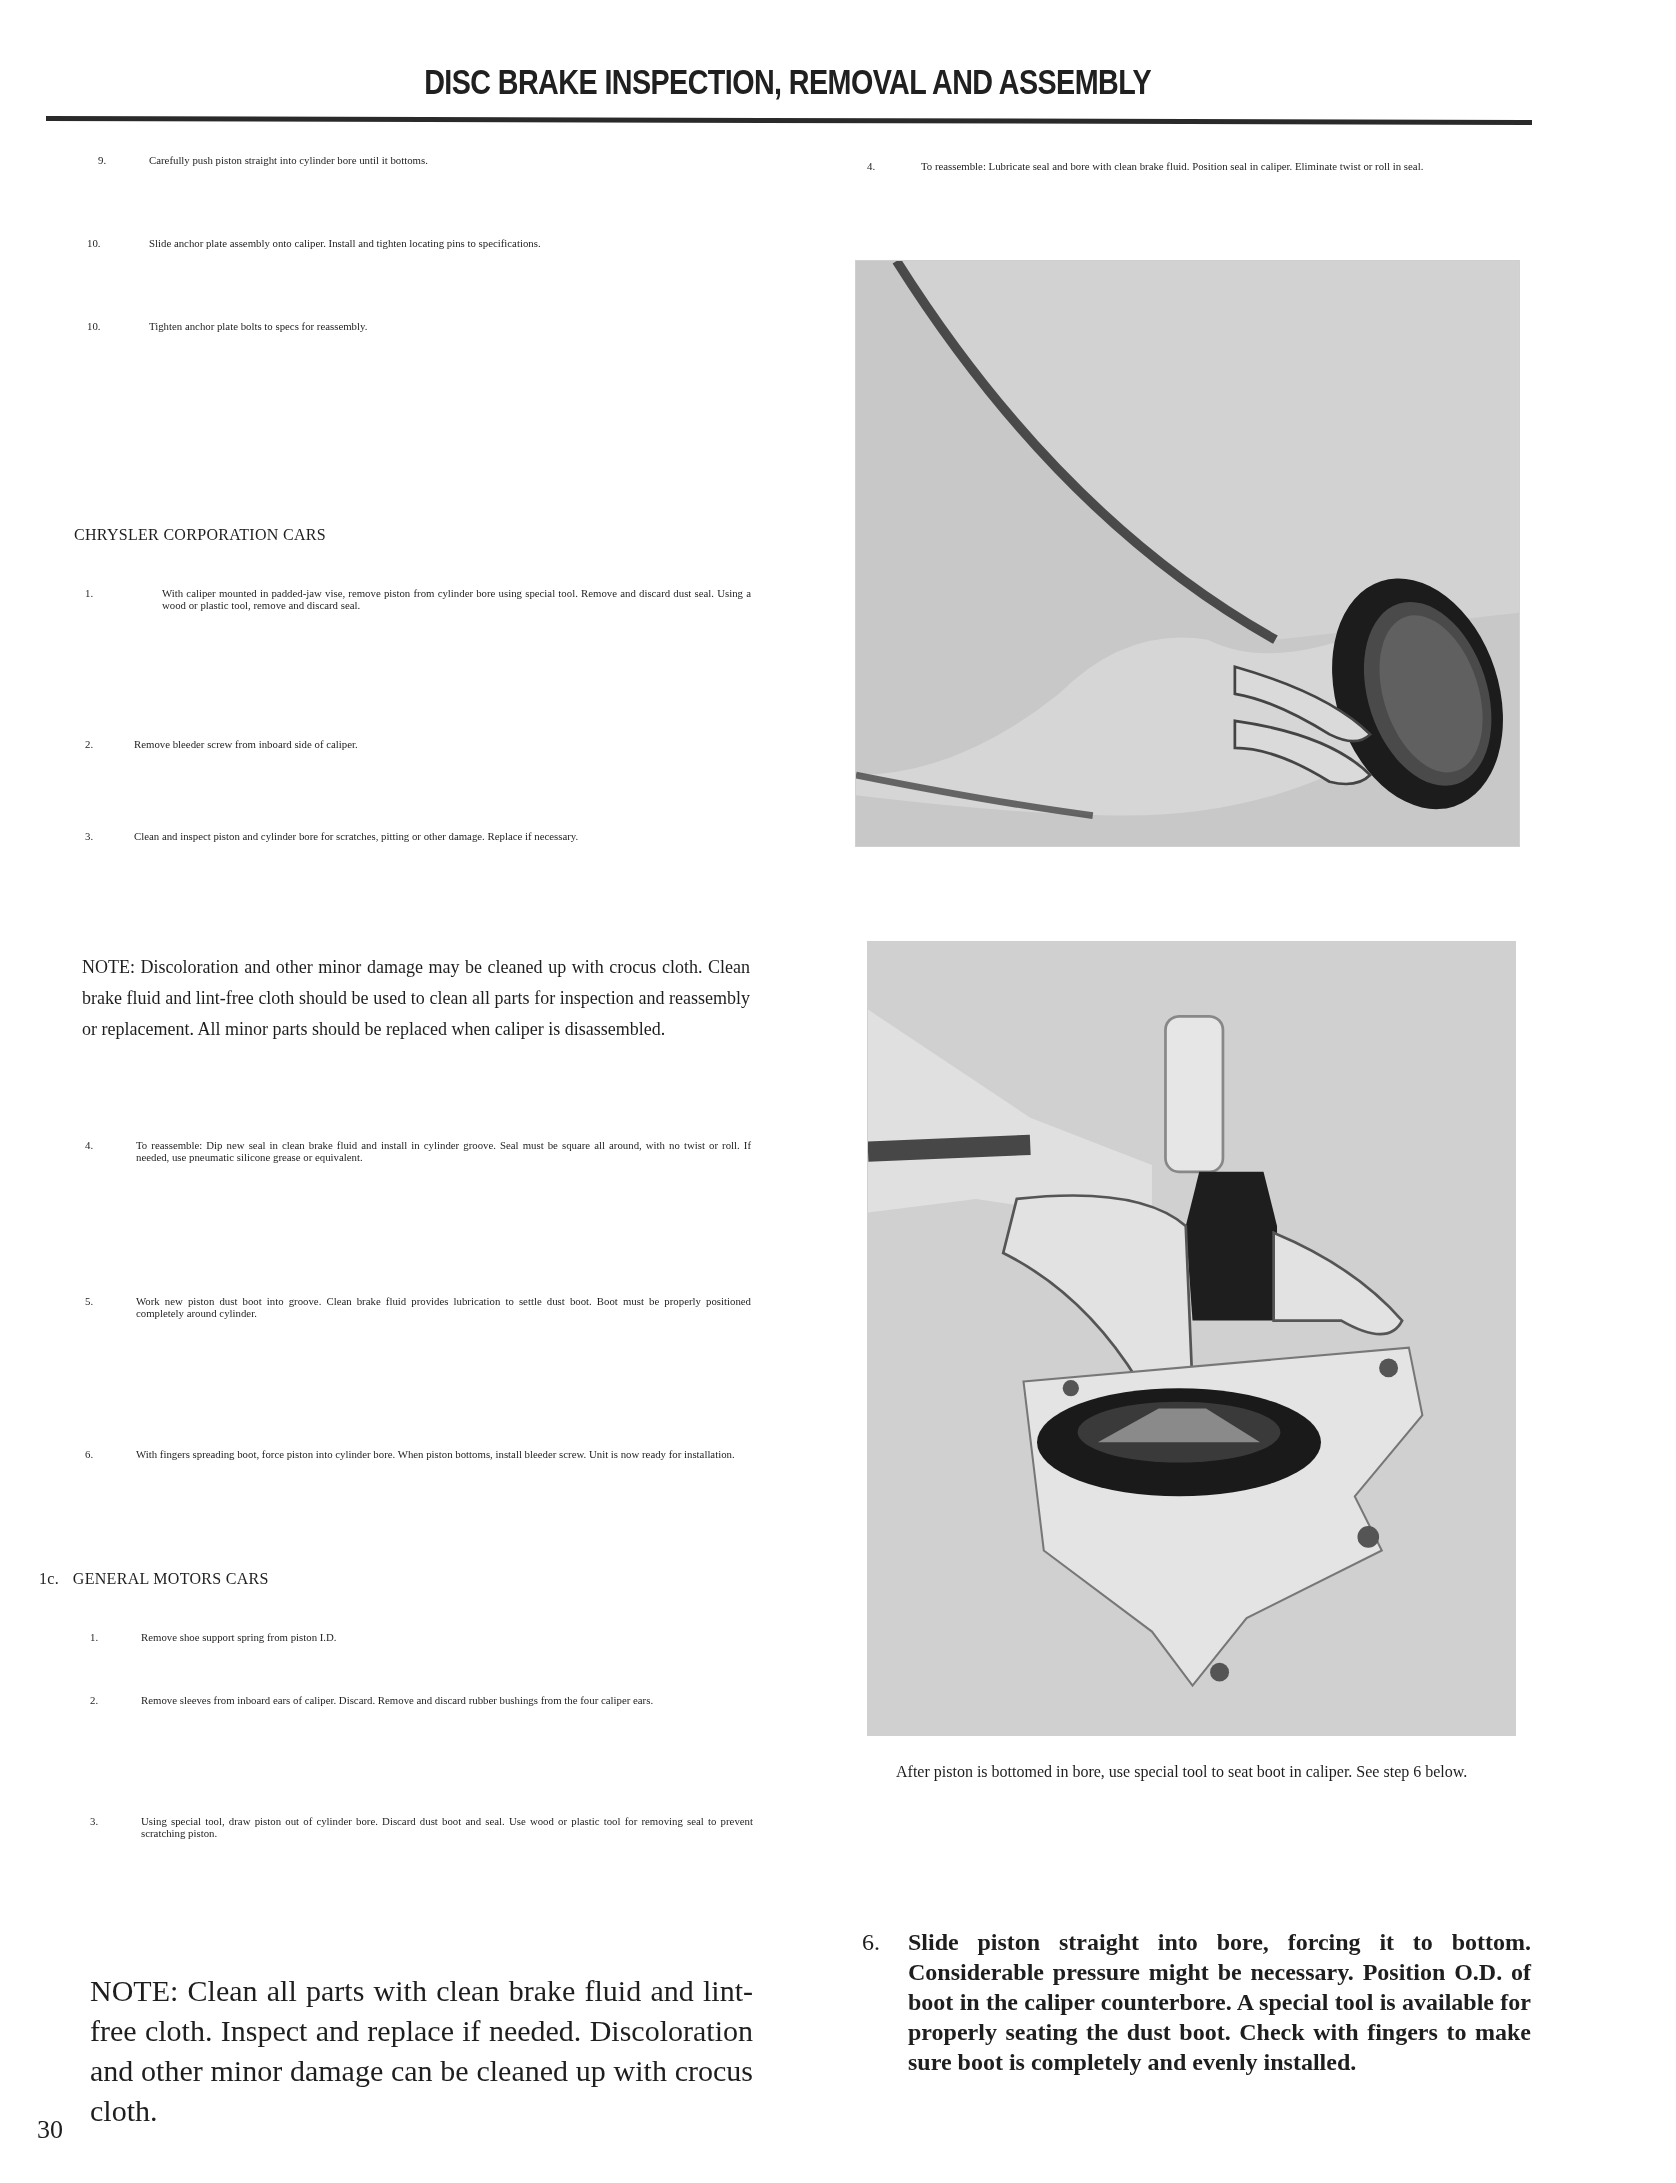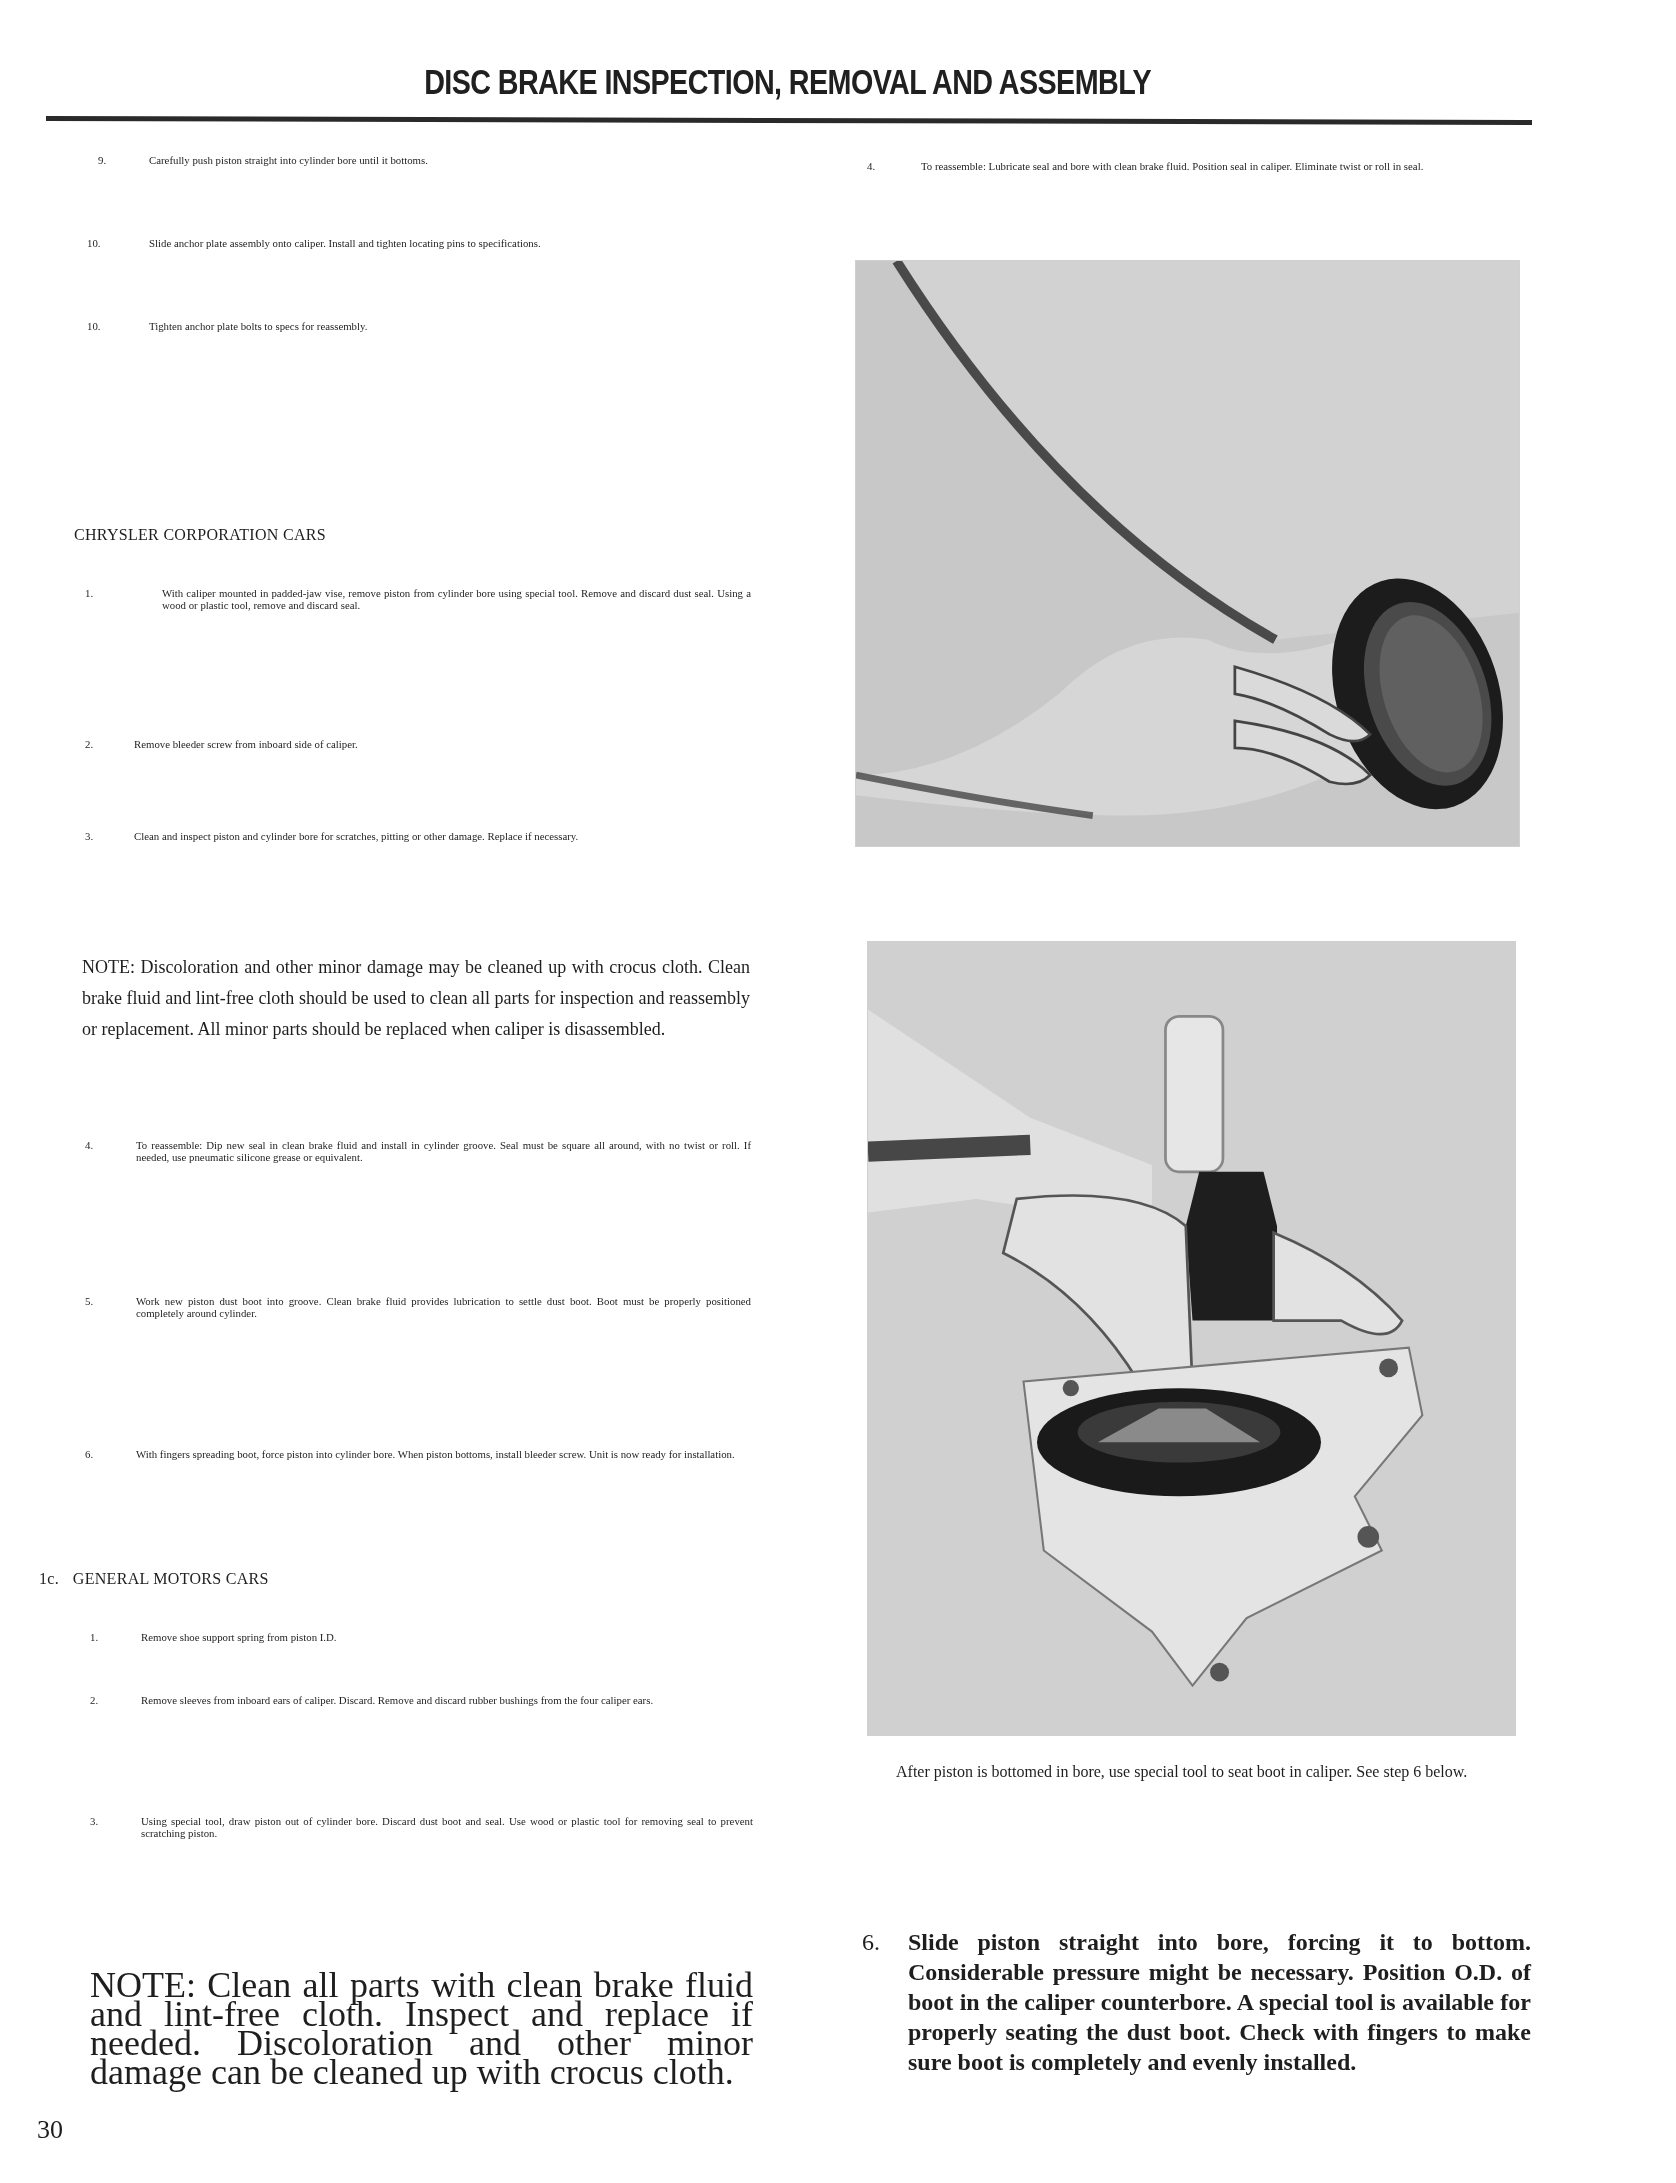--- a/index.html
+++ b/index.html
@@ -97,21 +97,21 @@
   </div>
   <div class="step" style="left:90px; top:1694px; width:663px;">
     <span class="num">2.</span>
     <span class="txt" style="margin-left:51px;">Remove sleeves from inboard ears of caliper. Discard. Remove and discard rubber bushings from the four caliper ears.</span>
   </div>
   <div class="step" style="left:90px; top:1815px; width:663px;">
     <span class="num">3.</span>
     <span class="txt" style="margin-left:51px;">Using special tool, draw piston out of cylinder bore. Discard dust boot and seal. Use wood or plastic tool for removing seal to prevent scratching piston.</span>
   </div>
 
-  <div class="note" style="left:90px; top:1971px; width:663px; line-height:29px; font-size:36px;">NOTE: Clean all parts with clean brake fluid and lint-free cloth. Inspect and replace if needed. Discoloration and other minor damage can be cleaned up with crocus cloth.</div>
+  <div class="note" style="left:90px; top:1971px; width:663px; line-height:40px; font-size:30px;">NOTE: Clean all parts with clean brake fluid and lint-free cloth. Inspect and replace if needed. Discoloration and other minor damage can be cleaned up with crocus cloth.</div>
 </div>
 
 <div>
   <div class="step" style="left:867px; top:160px; width:666px;">
     <span class="num">4.</span>
     <span class="txt" style="margin-left:54px;">To reassemble: Lubricate seal and bore with clean brake fluid. Position seal in caliper. Eliminate twist or roll in seal.</span>
   </div>
 
   <div class="photo" style="left:855px; top:260px; width:663px; height:585px;">
     <svg viewBox="0 0 980 865" preserveAspectRatio="none">

